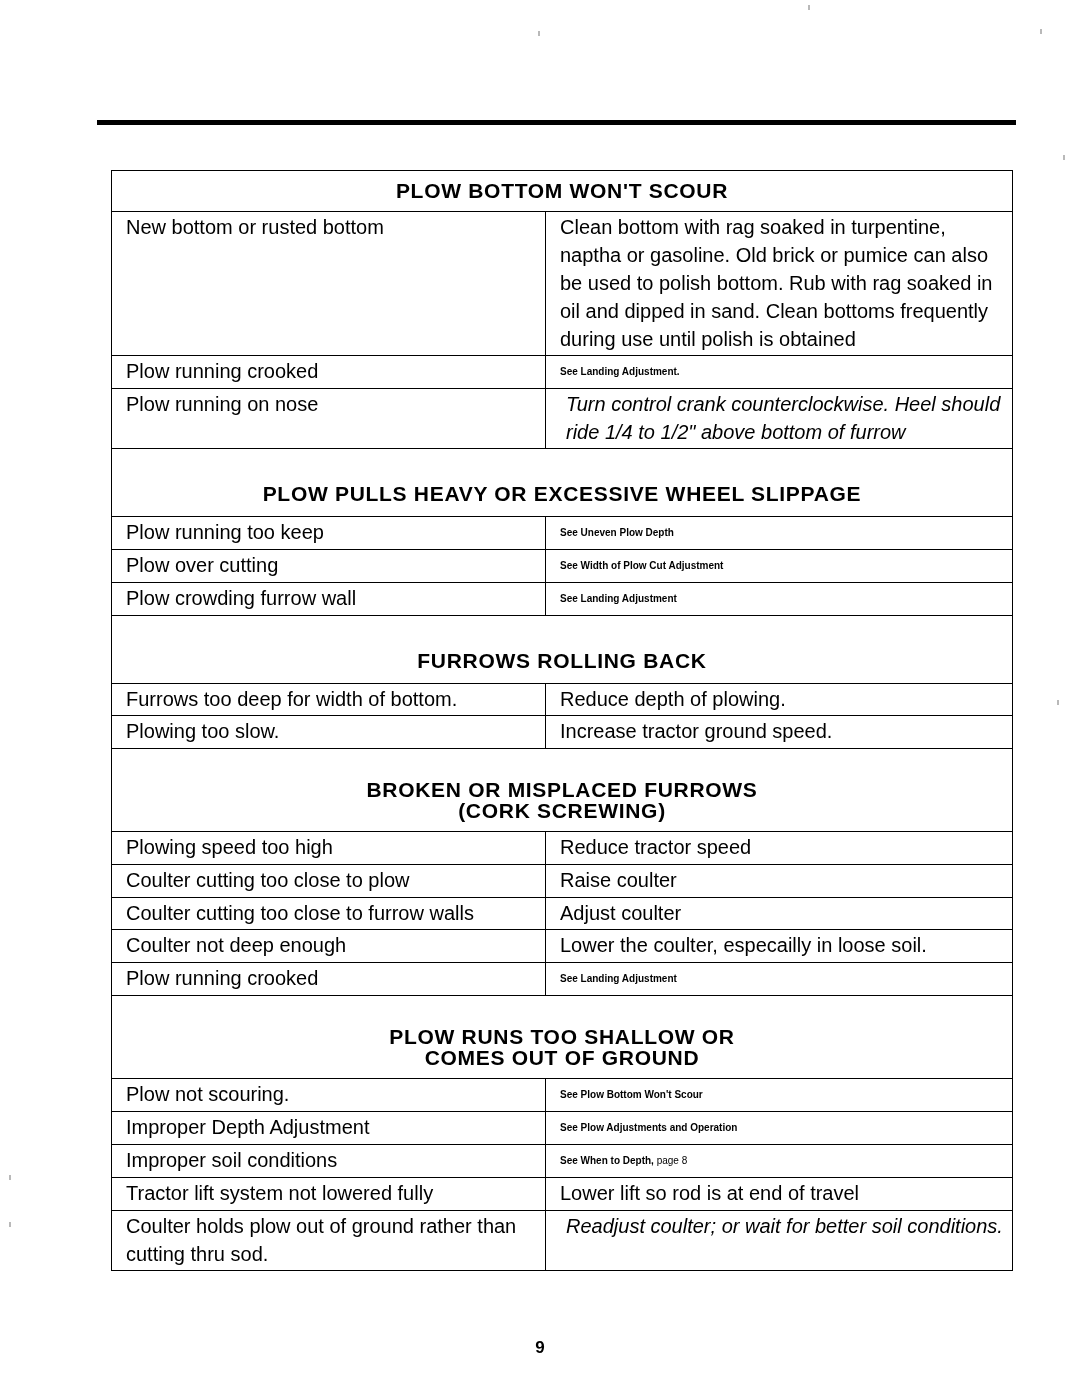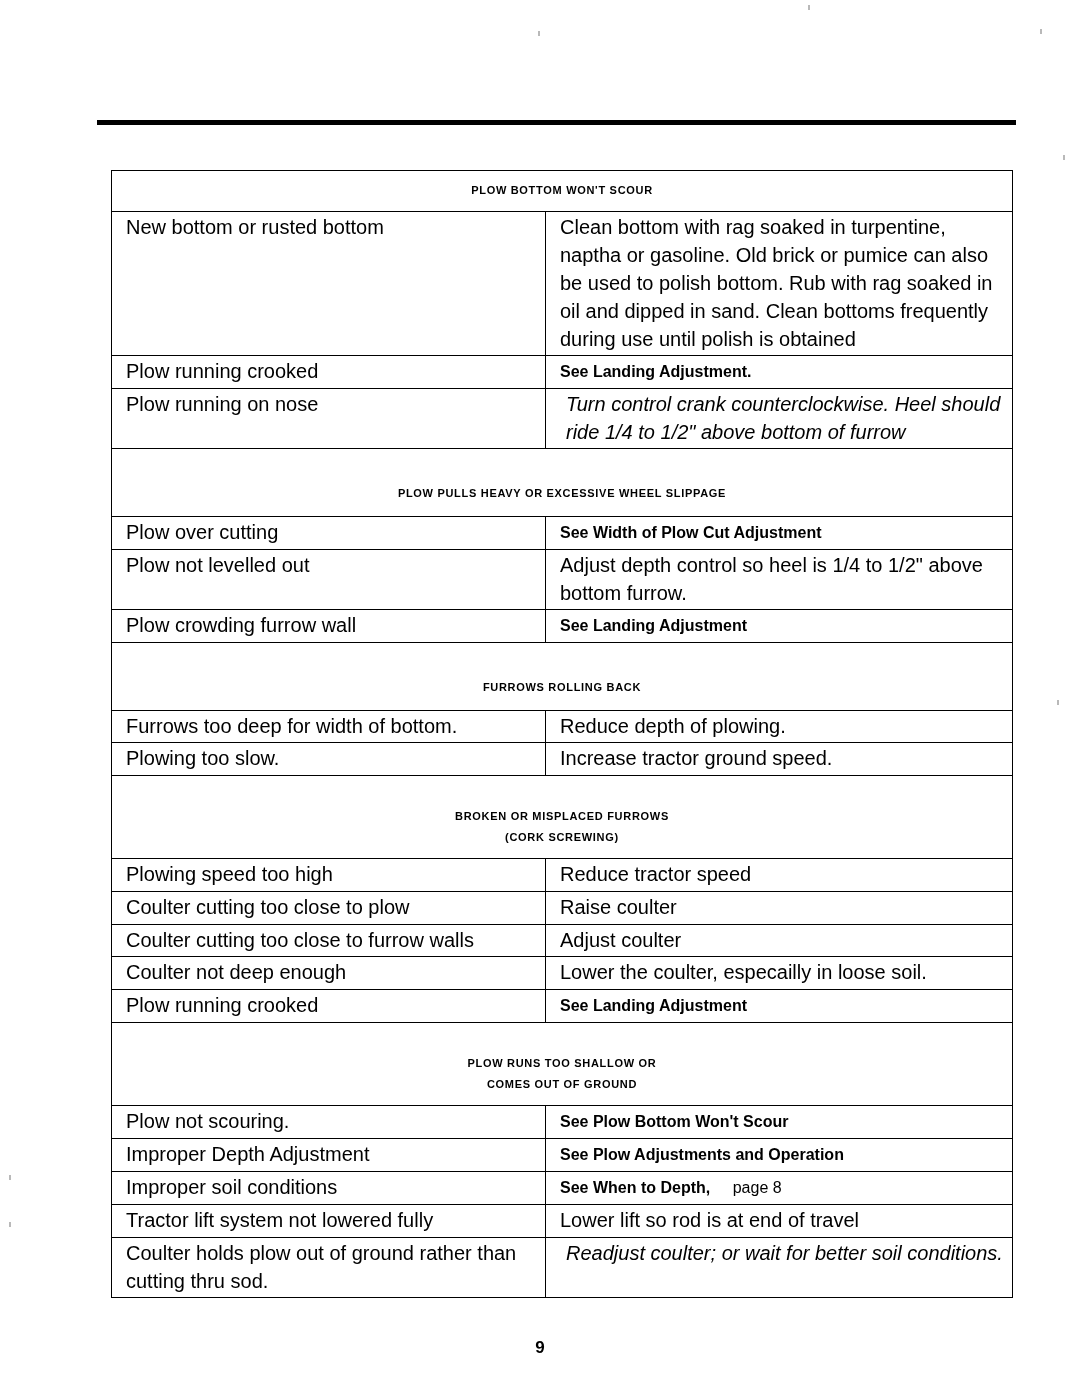--- a/index.html
+++ b/index.html
@@ -51,21 +51,21 @@
     padding: 0;
   }
 
   col.c-cause { width: 434px; }
   col.c-remedy { width: 467px; }
 
   
   .section-title {
     text-align: center;
     font-weight: bold;
-    font-size: 11px;
+    font-size: 21px;
     letter-spacing: 0.7px;
     line-height: 21px;
     padding: 9px 6px 10px 6px !important;
   }
   .section-title.tall {
     padding-top: 34px !important;
     padding-bottom: 12px !important;
     text-align: center;
   }
   .section-title.tall2 {
@@ -75,28 +75,28 @@
   .section-title .line2 { display: block; }
 
   .cell {
     font-size: 20px;
     line-height: 29px;
     padding: 1px 8px 2px 14px !important;
     font-weight: normal;
   }
   .cell.bold {
     font-weight: bold;
-    font-size: 16px;
+    font-size: 10px;
     padding-left: 14px !important;
   }
   .cell.indent {
     padding-left: 20px !important;
     font-style: italic;
   }
-  .cell .reg { font-weight: normal; margin-left: 18px; }
+  .cell .reg { font-weight: normal; }
 
   .cell.two {
     line-height: 28px;
   }
 
   .page-number {
     position: absolute;
     left: 0;
     top: 1338px;
     width: 1080px;
@@ -148,26 +148,26 @@
             <td class="cell bold">See Landing Adjustment.</td>
           </tr>
           <tr>
             <td class="cell two">Plow running on nose</td>
             <td class="cell two indent">Turn control crank counterclockwise. Heel should ride 1/4 to 1/2" above bottom of furrow</td>
           </tr>
           <tr>
             <td colspan="2" class="section-title tall">PLOW PULLS HEAVY OR EXCESSIVE WHEEL SLIPPAGE</td>
           </tr>
           <tr>
+            <td class="cell">Plow running too keep</td>
+            <td class="cell bold">See Uneven Plow Depth</td>
+          </tr>
+          <tr>
             <td class="cell">Plow over cutting</td>
             <td class="cell bold">See Width of Plow Cut Adjustment</td>
-          </tr>
-          <tr>
-            <td class="cell two">Plow not levelled out</td>
-            <td class="cell two">Adjust depth control so heel is 1/4 to 1/2" above bottom furrow.</td>
           </tr>
           <tr>
             <td class="cell">Plow crowding furrow wall</td>
             <td class="cell bold">See Landing Adjustment</td>
           </tr>
           <tr>
             <td colspan="2" class="section-title tall">FURROWS ROLLING BACK</td>
           </tr>
           <tr>
             <td class="cell two">Furrows too deep for width of bottom.</td>

